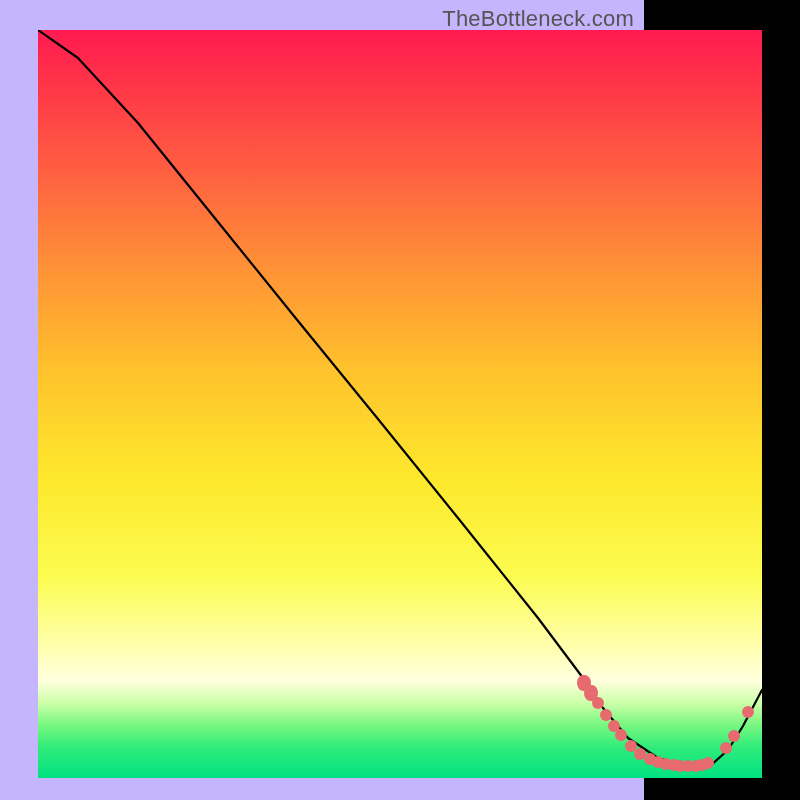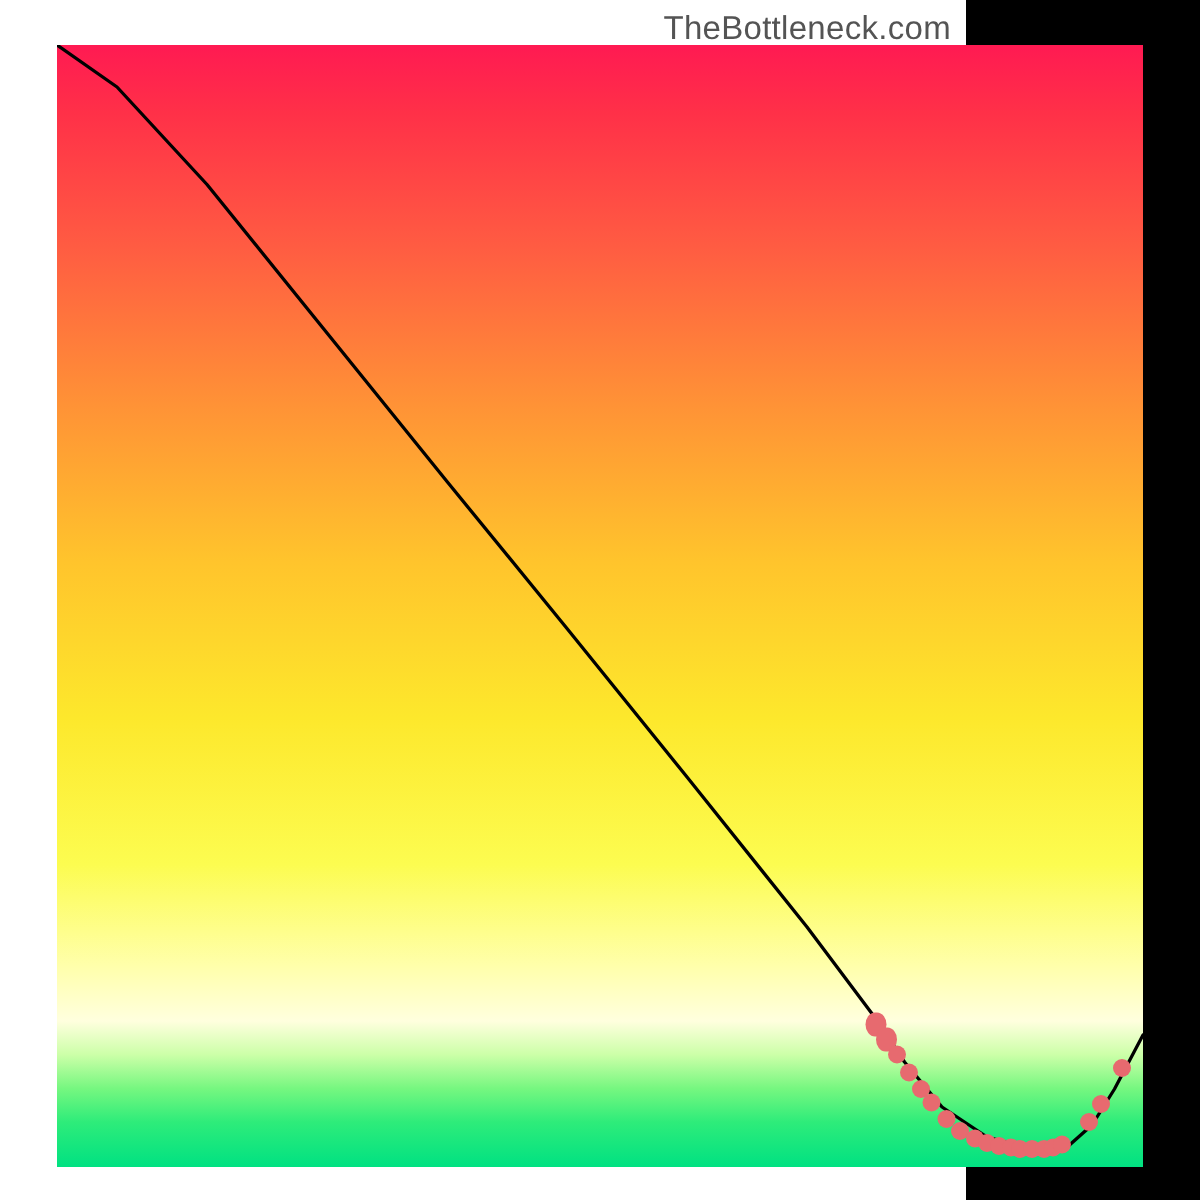--- a/index.html
+++ b/index.html
@@ -7,21 +7,21 @@
     padding: 0;
     width: 800px;
     height: 800px;
     background: #000;
     overflow: hidden;
   }
   .wrap {
     position: relative;
     width: 644px;
     height: 800px;
-    background: #ffffff;
+    background: #c4b5fd;
   }
   .watermark {
     position: absolute;
     top: 6px;
     right: 10px;
     font-family: Arial, Helvetica, sans-serif;
     font-size: 22px;
     color: #545454;
     letter-spacing: 0.2px;
     z-index: 4;

